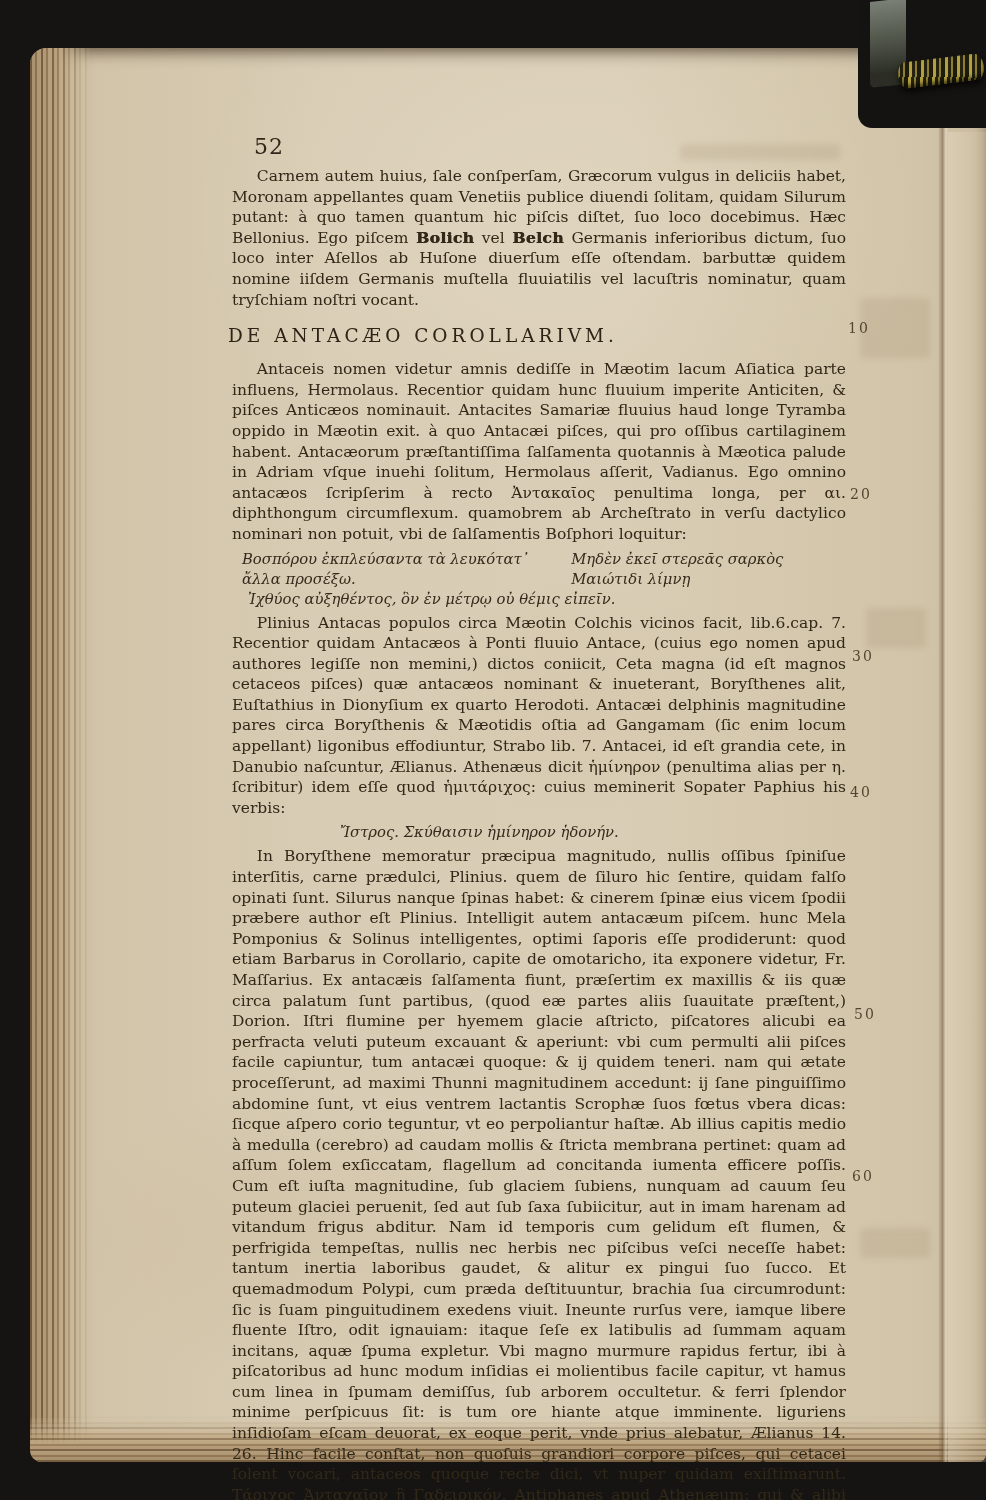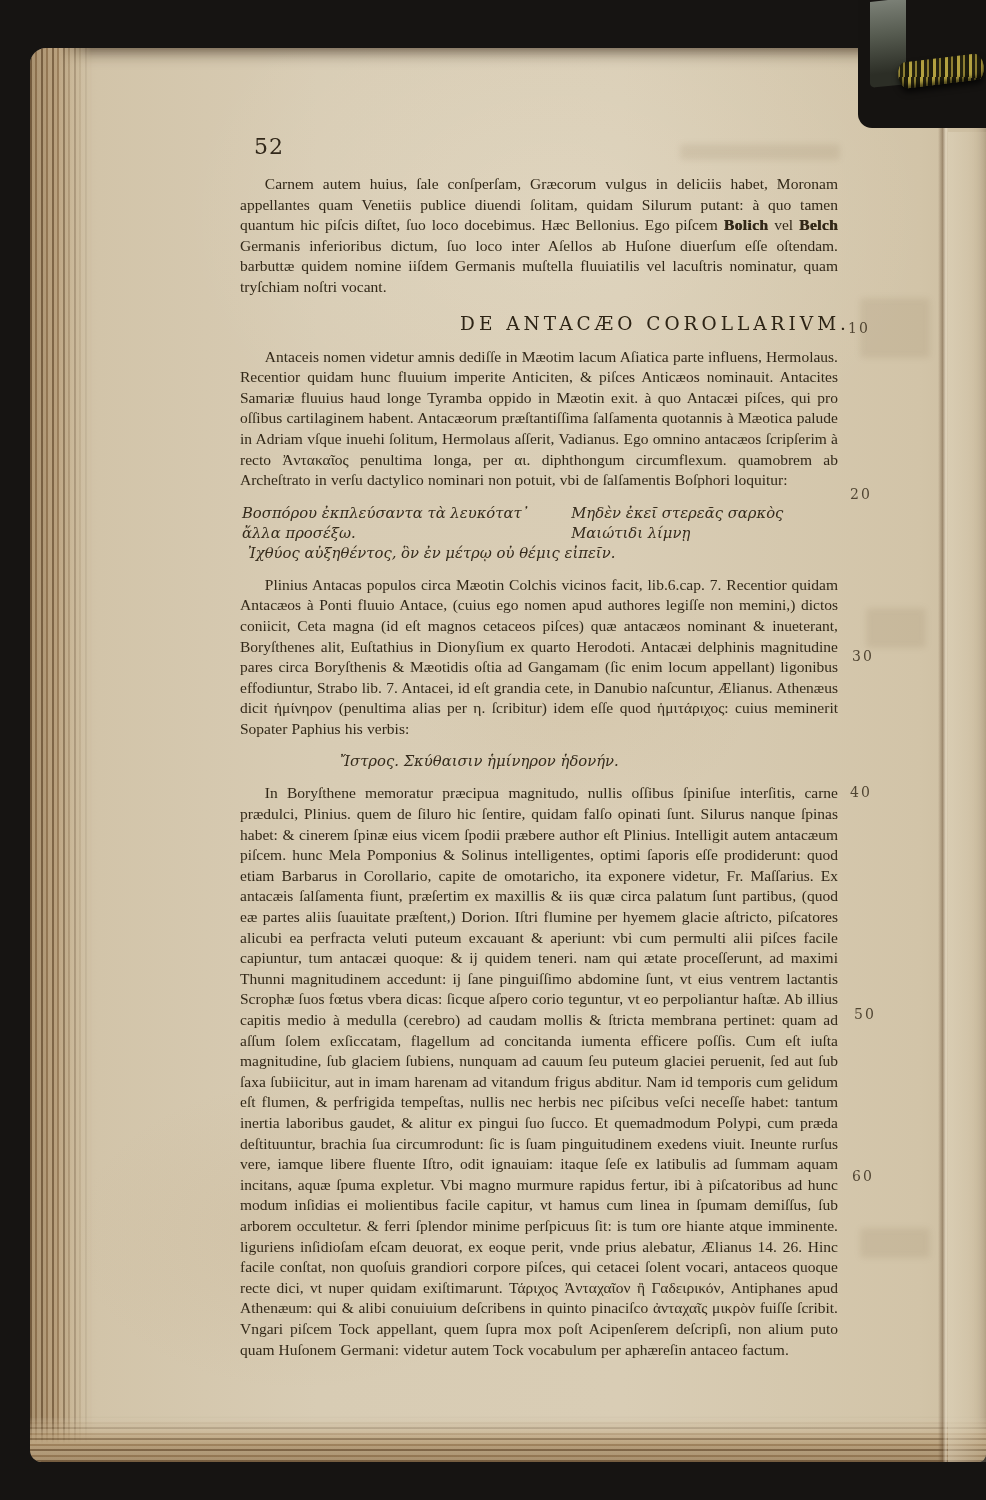--- a/index.html
+++ b/index.html
@@ -44,24 +44,24 @@
          transform:skewY(-6deg);border-radius:0 0 5px 5px;}
   .headband{position:absolute;left:40px;top:58px;width:86px;height:26px;
          background:repeating-linear-gradient(98deg,#b3a140 0 3px,#25220f 3px 6px,#8d7e32 6px 8px,#1d1b0c 8px 12px);
          border-radius:8px/13px;transform:rotate(-7deg);
          box-shadow:0 4px 6px rgba(0,0,0,.7), inset 0 -3px 4px rgba(0,0,0,.6);}
   
   .textcol{position:absolute;left:198px;top:76px;width:622px;color:#32281a;}
   .headerline{position:relative;height:38px;}
   .pageno{position:absolute;left:26px;top:10px;font-size:22px;letter-spacing:1px;}
   .runhead{display:block;text-align:center;font-size:24px;letter-spacing:.5px;}
-  p.body, .bodyline{font-size:15.5px;line-height:20.6px;text-align:justify;margin:12px;
-        color:#322818;word-spacing:.02em;font-family:Liberation Serif, serif;}
+  p.body, .bodyline{font-size:15.5px;line-height:20.6px;text-align:justify;margin:4px;
+        color:#322818;word-spacing:.02em;}
   p.body{text-indent:1.6em;}
-  .h1{margin:15px 0 13px 0;text-align:right;font-size:18.5px;letter-spacing:4px;color:#2d2415;}
+  .h1{margin:15px 0 13px 0;text-align:left;font-size:18.5px;letter-spacing:4px;color:#2d2415;}
   .greekblock{margin:2px 0 2px 0;font-style:italic;font-size:14.8px;line-height:20px;color:#352b1c;}
   .greekrow{display:flex;justify-content:space-between;padding:0 6px 0 14px;}
   .greekline2{padding-left:20px;}
   .greekrow2{padding-left:66px;display:flex;}
   .greekrow2 .gap{display:inline-block;width:46px;}
   .fraktur{font-weight:bold;letter-spacing:.4px;text-shadow:.5px 0 0 currentColor;}
   .mnum{position:absolute;font-size:14px;letter-spacing:2px;color:#3a2f1e;opacity:.85;}
 </style>
 </head>
 <body>

